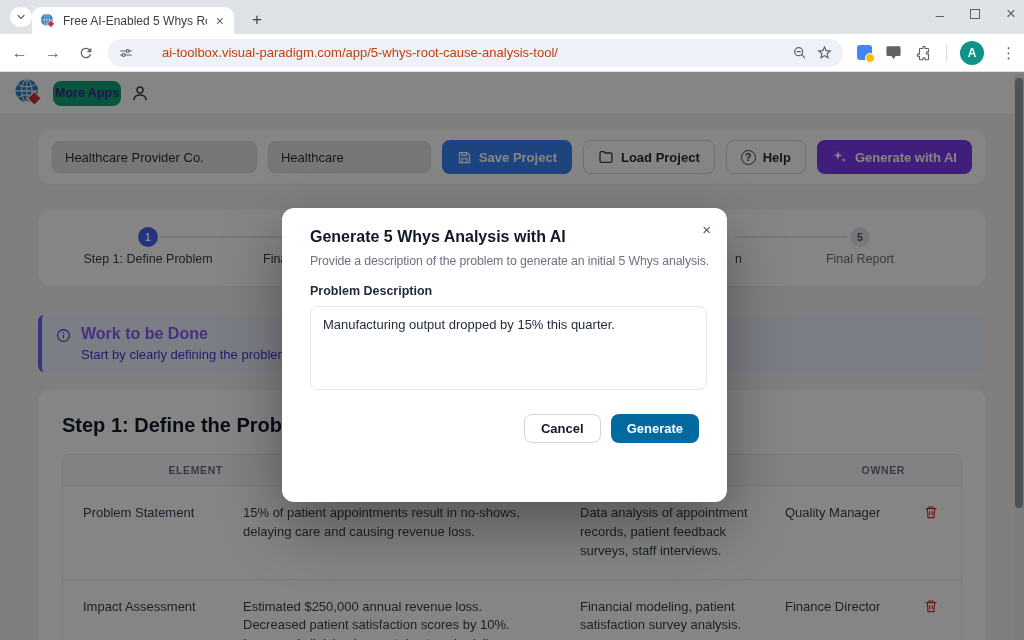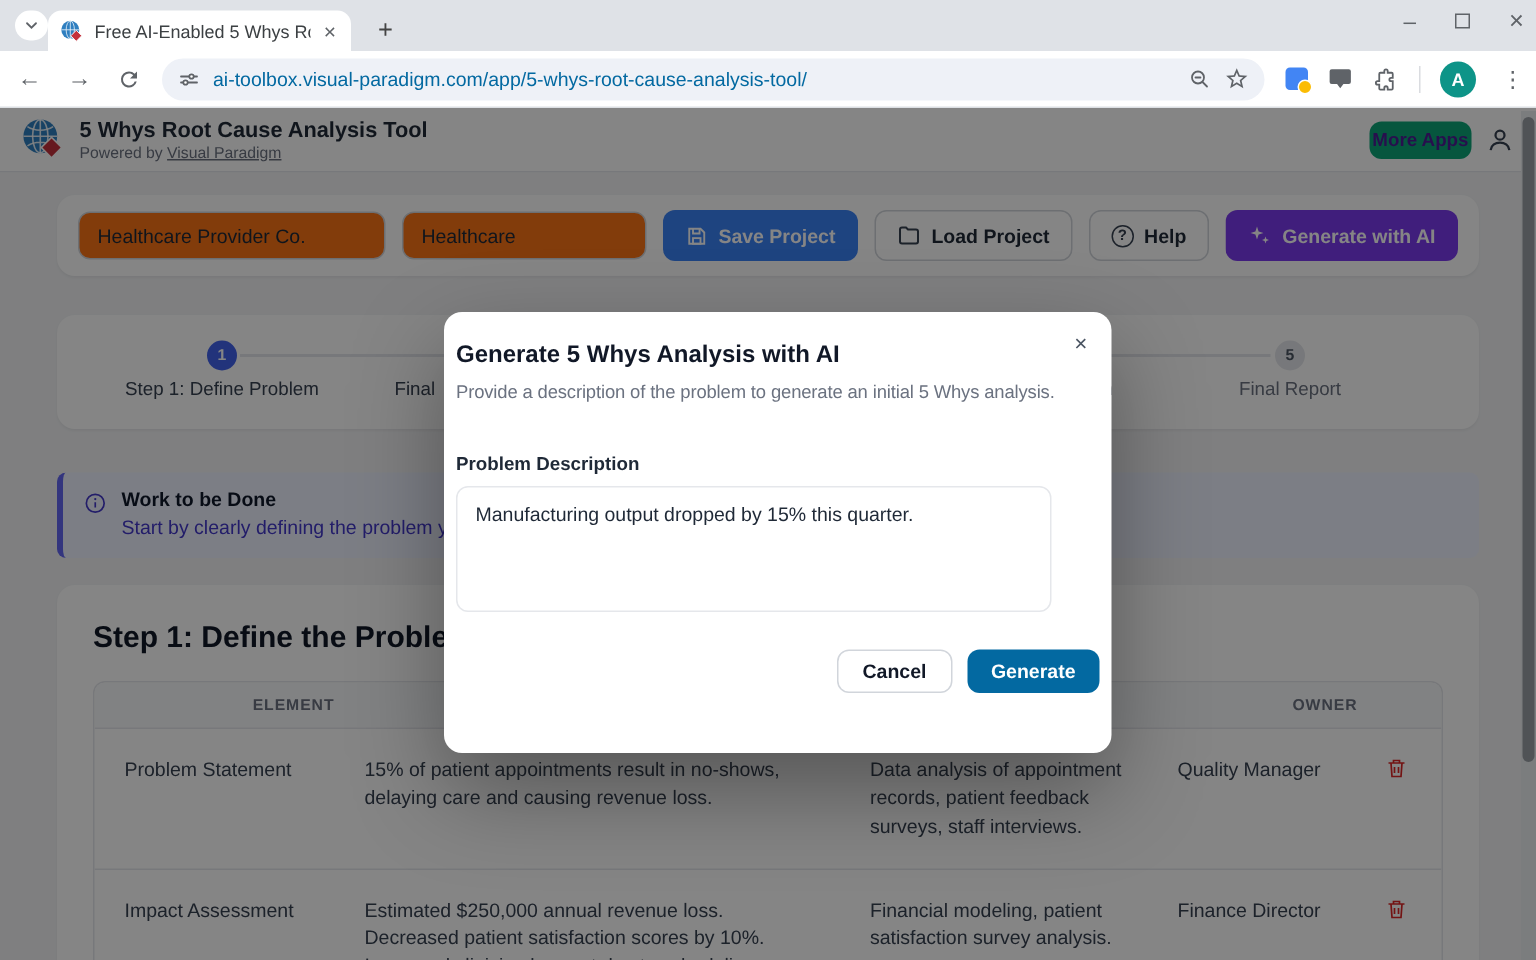--- a/index.html
+++ b/index.html
@@ -15,84 +15,84 @@
   .newtab { position:absolute; left:245px; top:8px; font-size:17px; color:#444; width:24px; height:24px; display:flex; align-items:center; justify-content:center; }
   .wincontrols { position:absolute; right:8px; top:4px; display:flex; gap:26px; align-items:center; color:#5f6368; }
   .wincontrols .min { font-size:15px; }
   .maxbox { width:10px; height:10px; border:1.3px solid #5f6368; display:inline-block; }
   .wincontrols .cls { font-size:17px; }
 
   
   .urlrow { height:38px; background:#fff; display:flex; align-items:center; border-bottom:1px solid #dcdfe3; }
   .navic { width:28px; height:28px; display:flex; align-items:center; justify-content:center; margin-left:6px; color:#5f6368; font-size:16px; }
   .urlpill { height:28px; flex:0 0 735px; margin-left:8px; background:#eef1f7; border-radius:14px; display:flex; align-items:center; padding:0 10px; gap:8px; }
-  .urltext { flex:1; font-size:13px; color:#0369a1; white-space:nowrap; overflow:hidden; }
+  .urltext { flex:1; font-size:13px; color:#c2410c; white-space:nowrap; overflow:hidden;margin-left:20px; }
   .rightics { display:flex; align-items:center; gap:13px; margin-left:14px; }
   .bluedoc { position:relative; width:15px; height:15px; background:#4285f4; border-radius:3px; }
   .bluedoc::after { content:""; position:absolute; right:-3px; bottom:-3px; width:8px; height:8px; border-radius:50%; background:#fbbc04; border:1.5px solid #fff; }
   .divider { width:1px; height:18px; background:#dadce0; }
   .avatar { width:24px; height:24px; border-radius:50%; background:#0d9488; color:#fff; font-size:12px; font-weight:700; display:flex; align-items:center; justify-content:center; }
   .kebab { font-size:15px; color:#5f6368; padding:0 8px 0 4px; }
 
   
   .page { position:relative; height:568px; background:#f3f4f6; overflow:hidden; }
   .appheader { height:43px; background:#fff; border-bottom:1px solid #e5e7eb; display:flex; align-items:center; padding:0 14px; gap:9px; }
   .apptitles { flex:1; }
   .apptitle { font-size:14.5px; font-weight:700; color:#1f2937; }
   .powered { font-size:10.5px; color:#6b7280; margin-top:1px; }
   .powered a { color:#6b7280; }
   .moreapps { background:#0ca678; color:#4c1d95; font-size:12.5px; font-weight:600; border:none; border-radius:8px; height:25px; padding:0 2px; }
 
   .content { margin:0 38px; width:948px; }
 
   .card { background:#fff; border-radius:12px; box-shadow:0 1px 2px rgba(0,0,0,.05); }
   .toolbar { margin-top:15px; height:54px; display:flex; align-items:center; gap:11px; padding:0 14px; }
-  .tinput { height:32px; border:1px solid #d1d5db; border-radius:8px; padding:0 12px; font-size:13px; color:#1f2937; font-family:inherit; background:#f97316; }
+  .tinput { height:32px; border:1px solid #d1d5db; border-radius:8px; padding:0 12px; font-size:13px; color:#1f2937; font-family:inherit; background:#e5e5e5; }
   .in-name { width:300px; }
   .in-ind { width:163px; }
   .btn { height:34px; border-radius:8px; font-size:13px; font-weight:600; font-family:inherit; display:flex; align-items:center; gap:7px; padding:0 14px; border:1px solid transparent; white-space:nowrap; }
   .btn.blue { background:#3b82f6; color:#fff; }
   .btn.ghost { background:#fff; border-color:#d1d5db; color:#1f2937; }
   .btn.purple { background:#7c3aed; color:#fff; }
   .qmark { width:15px; height:15px; border:1.6px solid #374151; border-radius:50%; font-size:10px; font-weight:700; display:flex; align-items:center; justify-content:center; color:#374151; }
 
   .steps { position:relative; margin-top:26px; height:76px; }
   .stepcircle { position:absolute; width:20px; height:20px; border-radius:50%; font-size:10.5px; font-weight:600; display:flex; align-items:center; justify-content:center; top:17px; }
   .stepcircle.active { background:#4263eb; color:#fff; }
   .stepcircle.idle { background:#e5e7eb; color:#4b5563; }
   .steplabel { position:absolute; top:42px; width:200px; text-align:center; font-size:12.5px; color:#374151; white-space:nowrap; }
   .steplabel.idle { color:#6b7280; }
   .stepline { position:absolute; top:26px; height:2px; background:#e5e7eb; }
   .steppartial { position:absolute; top:42px; font-size:12.5px; color:#374151; white-space:nowrap; }
 
   .notice { margin-top:29px; height:57px; background:#eef2ff; border-left:4px solid #6366f1; border-radius:6px; display:flex; gap:10px; padding:10px 14px; }
-  .notice-title { font-size:13px; font-weight:700; color:#0f172a; }
+  .notice-title { font-size:16px; font-weight:700; color:#8b5cf6; }
   .notice-text { font-size:13px; color:#4338ca; margin-top:4px; white-space:nowrap; overflow:hidden; }
 
   .maincard { margin-top:18px; height:400px; padding:24px; }
   .h1 { font-size:20px; font-weight:800; color:#111827; white-space:nowrap; }
   .tablewrap { margin-top:17px; border:1px solid #e5e7eb; border-radius:8px; overflow:hidden; }
   .trow { display:grid; grid-template-columns:160px 337px 205px 140px 51px; }
   .thead { background:#f8f9fb; border-bottom:1px solid #e5e7eb;text-align:right; }
   .th { font-size:10.5px; font-weight:700; letter-spacing:.06em; color:#6b7280; padding:9px 0 9px 20px; }
   .tbodyrow { border-bottom:1px solid #e5e7eb; }
   .td { font-size:13px; color:#374151; line-height:1.45; padding:18px 14px 18px 20px; }
   .tdicon { display:flex; justify-content:center; padding-top:18px; }
 
   .scrollbar { position:absolute; right:0; top:2px; width:10px; height:566px; background:#eceff1; }
   .scrollthumb { position:absolute; left:1px; top:4px; width:8px; height:430px; background:#9aa0a6; border-radius:4px; }
 
   .dim { position:absolute; inset:0; background:rgba(0,0,0,.48); z-index:10; }
 
   
-  .modal { position:absolute; left:296px; top:136px; width:445px; height:294px; background:#fff; border-radius:12px; z-index:20; box-shadow:0 25px 60px rgba(0,0,0,.35); padding:20px 8px; }
+  .modal { position:absolute; left:282px; top:136px; width:445px; height:294px; background:#fff; border-radius:12px; z-index:20; box-shadow:0 25px 60px rgba(0,0,0,.35); padding:20px 28px; }
   .modal-title { font-size:16px; font-weight:700; color:#111827; }
   .modal-close { position:absolute; right:16px; top:13px; font-size:15px; color:#4b5563; }
   .modal-sub { margin-top:8px; font-size:12.3px; color:#6b7280; white-space:nowrap; letter-spacing:-.1px; }
-  .modal-label { margin-top:34px; font-size:12.5px; font-weight:700; color:#1f2937; }
+  .modal-label { margin-top:16px; font-size:12.5px; font-weight:700; color:#1f2937; }
   .modal-ta { margin-top:8px; width:397px; height:84px; border:1px solid #e5e7eb; border-radius:8px; padding:9px 12px; font-size:13px; color:#1f2937; font-family:inherit; resize:none; line-height:1.4; }
   .modal-help { margin-top:13px; font-size:12.3px; color:#6b7280; line-height:1.65; letter-spacing:-.1px; }
   .modal-foot { margin-top:20px; display:flex; justify-content:flex-end; gap:10px; }
   .mbtn { height:29px; border-radius:8px; font-size:13px; font-weight:600; font-family:inherit; padding:0 16px; }
   .mbtn.cancel { background:#fff; border:1px solid #d1d5db; color:#111827; }
   .mbtn.go { background:#0369a1; border:none; color:#fff; }
 
   svg { display:block; }
 </style>
 </head>
@@ -181,24 +181,20 @@
 
     <div class="appheader">
       <span>
           <svg width="30" height="30" viewBox="0 0 28 28">
             <circle cx="12" cy="12" r="10.5" fill="#2f7fc0"></circle>
             <path d="M1.5 12h21M12 1.5v21M4 6c4.6 3 11.4 3 16 0M4 18c4.6-3 11.4-3 16 0" stroke="rgba(255,255,255,.85)" stroke-width="1" fill="none"></path>
             <ellipse cx="12" cy="12" rx="4.8" ry="10.3" stroke="rgba(255,255,255,.85)" stroke-width="1" fill="none"></ellipse>
             <rect x="14.5" y="14.5" width="9" height="9" transform="rotate(45 19 19)" fill="#c4313c" stroke="#fff" stroke-width="1"></rect>
           </svg>
         </span>
-      <div class="apptitles">
-        <div class="apptitle">5 Whys Root Cause Analysis Tool</div>
-        <div class="powered"><span>Powered by </span><a href="#">Visual Paradigm</a></div>
-      </div>
       <button class="moreapps">More Apps</button>
       <span>
           <svg width="20" height="20" viewBox="0 0 24 24" fill="none" stroke="#374151" stroke-width="1.8">
             <circle cx="12" cy="8.5" r="3.6"></circle>
             <path d="M4.5 20.5c.5-4 3.8-6 7.5-6s7 2 7.5 6"></path>
           </svg>
         </span>
     </div>
 
     <div class="content">

